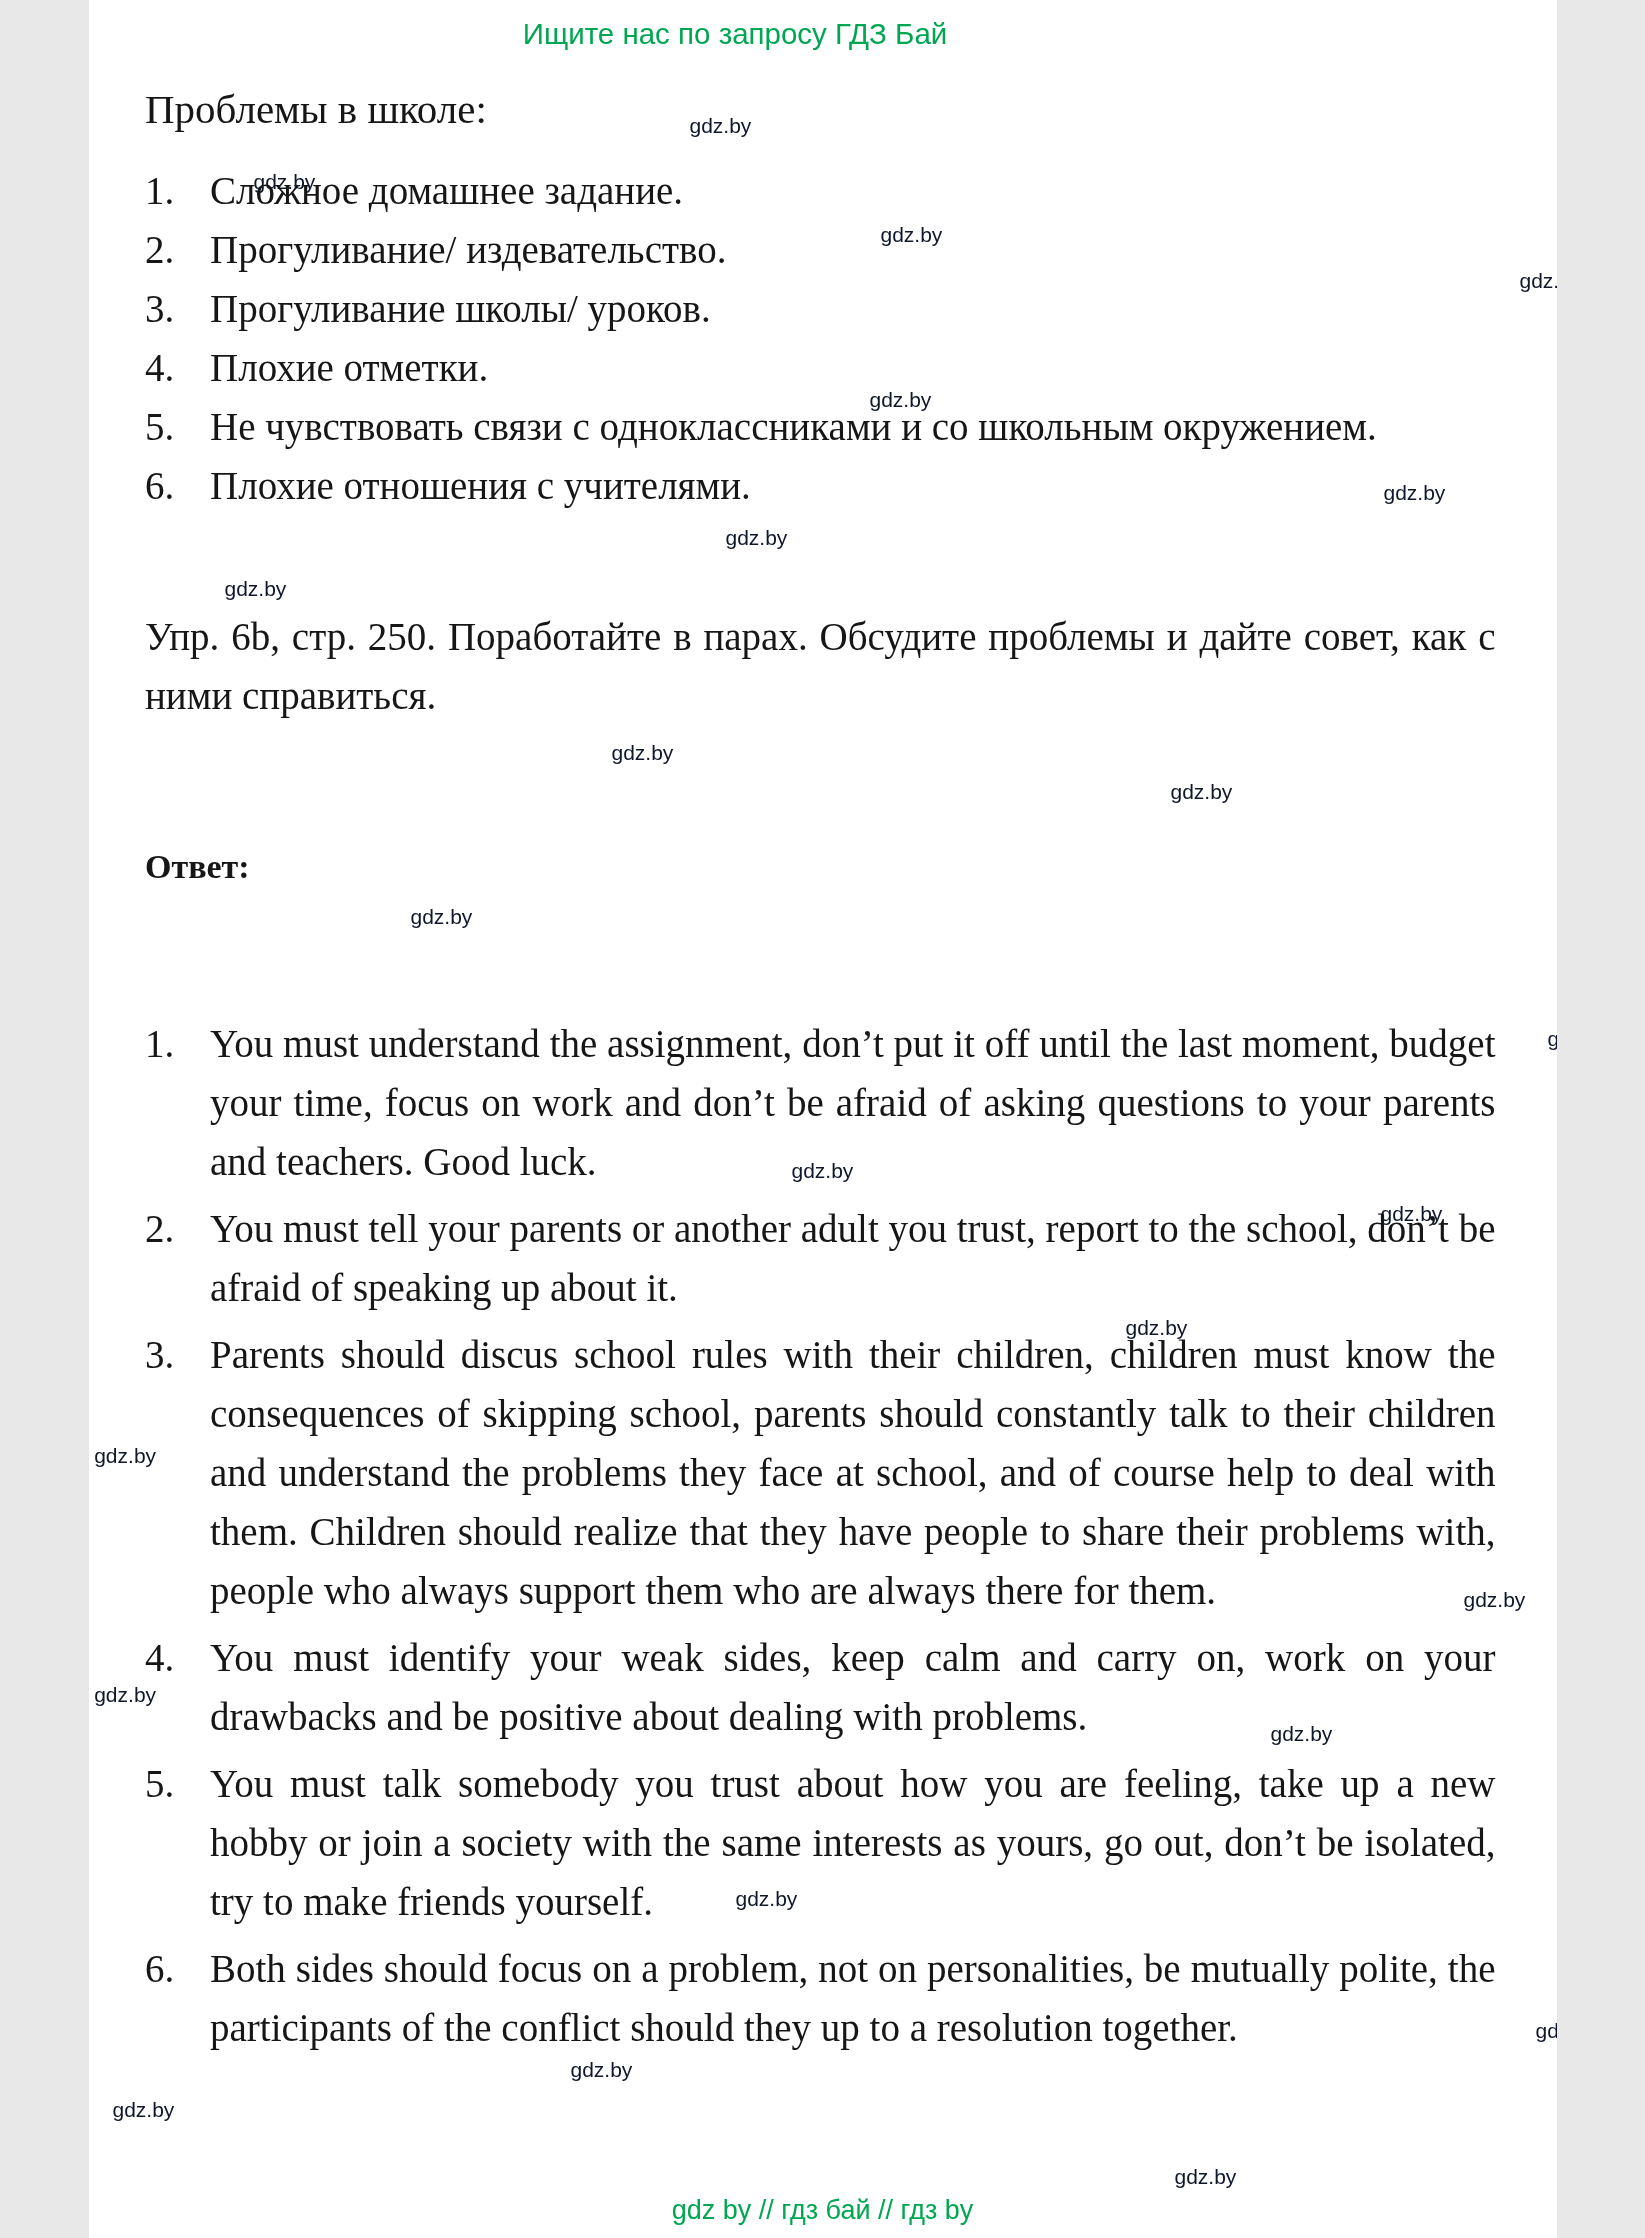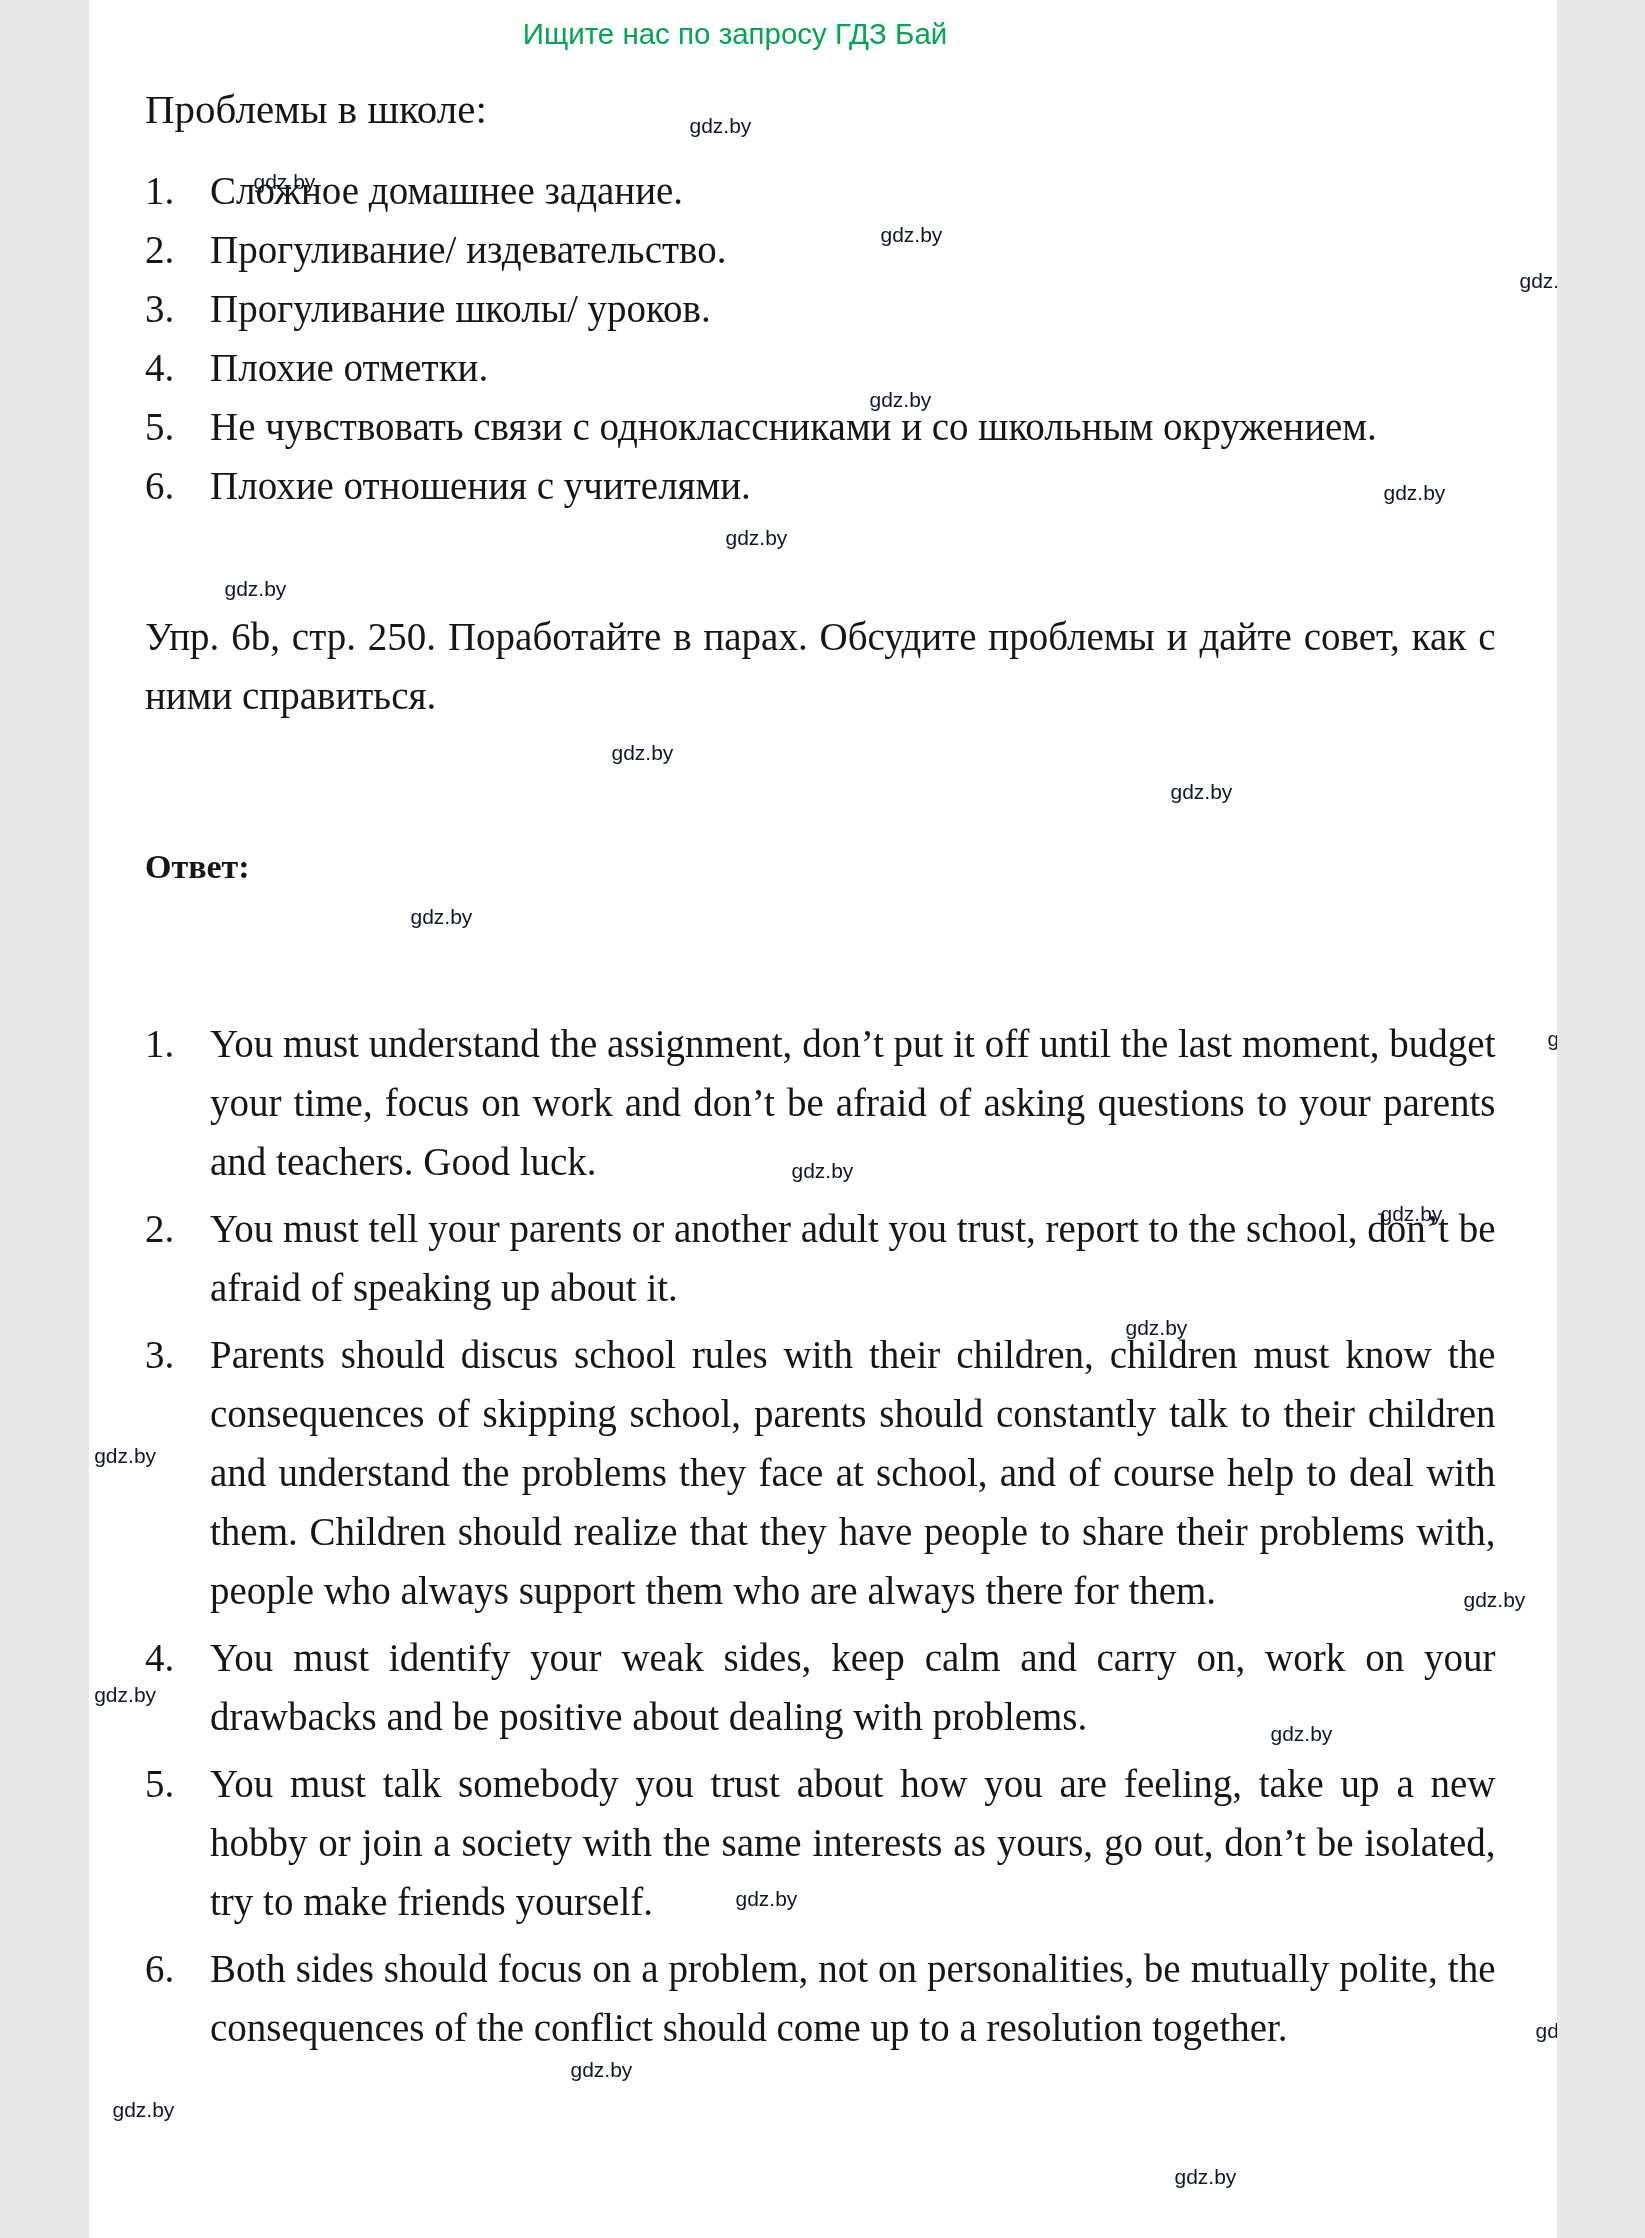--- a/index.html
+++ b/index.html
@@ -132,21 +132,21 @@
       <div class="li">
         <span class="num">4.</span>
         <span class="txt">You must identify your weak sides, keep calm and carry on, work on your drawbacks and be positive about dealing with problems.</span>
       </div>
       <div class="li">
         <span class="num">5.</span>
         <span class="txt">You must talk somebody you trust about how you are feeling, take up a new hobby or join a society with the same interests as yours, go out, don’t be isolated, try to make friends yourself.</span>
       </div>
       <div class="li">
         <span class="num">6.</span>
-        <span class="txt">Both sides should focus on a problem, not on personalities, be mutually polite, the consequences of the conflict should come up to a resolution together.</span>
+        <span class="txt">Both sides should focus on a problem, not on personalities, be mutually polite, the participants of the conflict should they up to a resolution together.</span>
       </div>
     </div>
 
 
   </div>
 
   <span class="wm" style="left:601px;  top:66px">gdz.by</span>
   <span class="wm" style="left:165px;  top:122px">gdz.by</span>
   <span class="wm" style="left:792px;  top:175px">gdz.by</span>
   <span class="wm" style="left:1431px; top:221px">gdz.by</span>
@@ -164,15 +164,16 @@
   <span class="wm" style="left:5.7px;    top:1396px">gdz.by</span>
   <span class="wm" style="left:1375px; top:1540px">gdz.by</span>
   <span class="wm" style="left:5.7px;    top:1635px">gdz.by</span>
   <span class="wm" style="left:1182px; top:1674px">gdz.by</span>
   <span class="wm" style="left:647px;  top:1839px">gdz.by</span>
   <span class="wm" style="left:1447px; top:1971px">gdz.by</span>
   <span class="wm" style="left:482px;  top:2010px">gdz.by</span>
   <span class="wm" style="left:24px;   top:2050px">gdz.by</span>
   <span class="wm" style="left:1086px; top:2117px">gdz.by</span>
 
+  <div class="footer-note">gdz by  //  гдз бай  //  гдз by</div>
 
 </div>
 
 
 </body></html>

